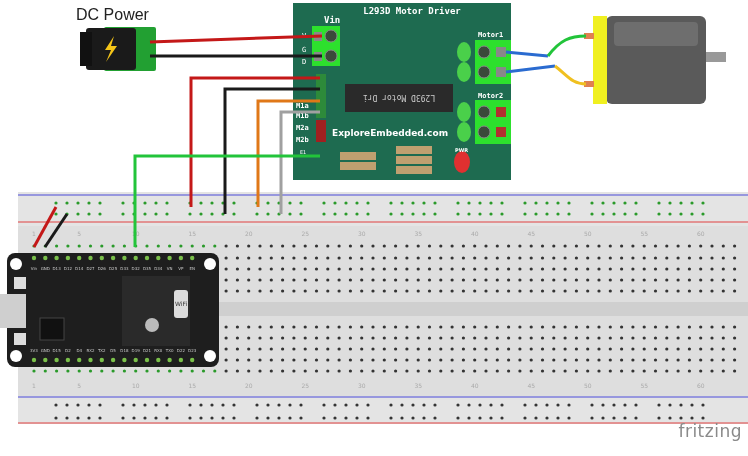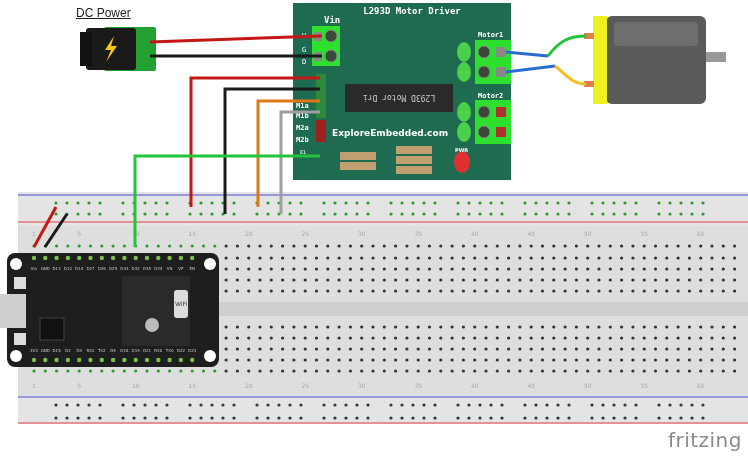--- a/index.html
+++ b/index.html
@@ -1,20 +1,20 @@
 <!DOCTYPE html>
 <html><head>
 <meta charset="utf-8">
 <style>
   html, body { margin:0; padding:0; background:#ffffff; }
   body { width:748px; height:456px; overflow:hidden; position:relative; font-family:"DejaVu Sans", sans-serif; }
   #stage { position:absolute; left:0; top:0; width:748px; height:456px; }
   .lbl { position:absolute; color:#222; font-family:"Liberation Sans", sans-serif; }
-  #dc-label { left:76px; top:6px; font-size:12px;text-decoration:underline; }
-  #fritzing { right:6px; bottom:4px; font-size:20px; color:#8a8a8a; font-family:"DejaVu Sans", sans-serif; letter-spacing:0.5px; }
+  #dc-label { left:76px; top:6px; font-size:16px; }
+  #fritzing { right:6px; bottom:15px; font-size:17px; color:#8a8a8a; font-family:"DejaVu Sans", sans-serif; letter-spacing:0.5px; }
 </style>
 </head>
 <body>
 
 <svg id="stage" xmlns="http://www.w3.org/2000/svg" width="748" height="456" viewBox="0 0 748 456">
 
   <g>
     <rect x="18" y="192" width="730" height="232" fill="#dedede"></rect>
     <rect x="18" y="192" width="730" height="34" fill="#e4e4e4"></rect>
     <line x1="18" y1="195" x2="748" y2="195" stroke="#4a4ad8" stroke-width="1"></line>

